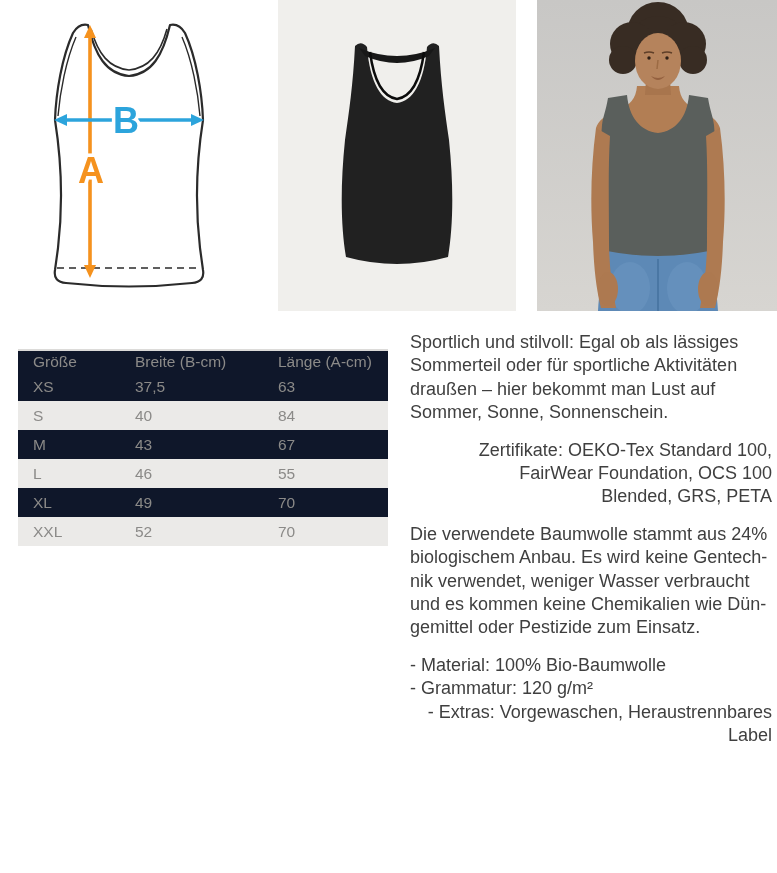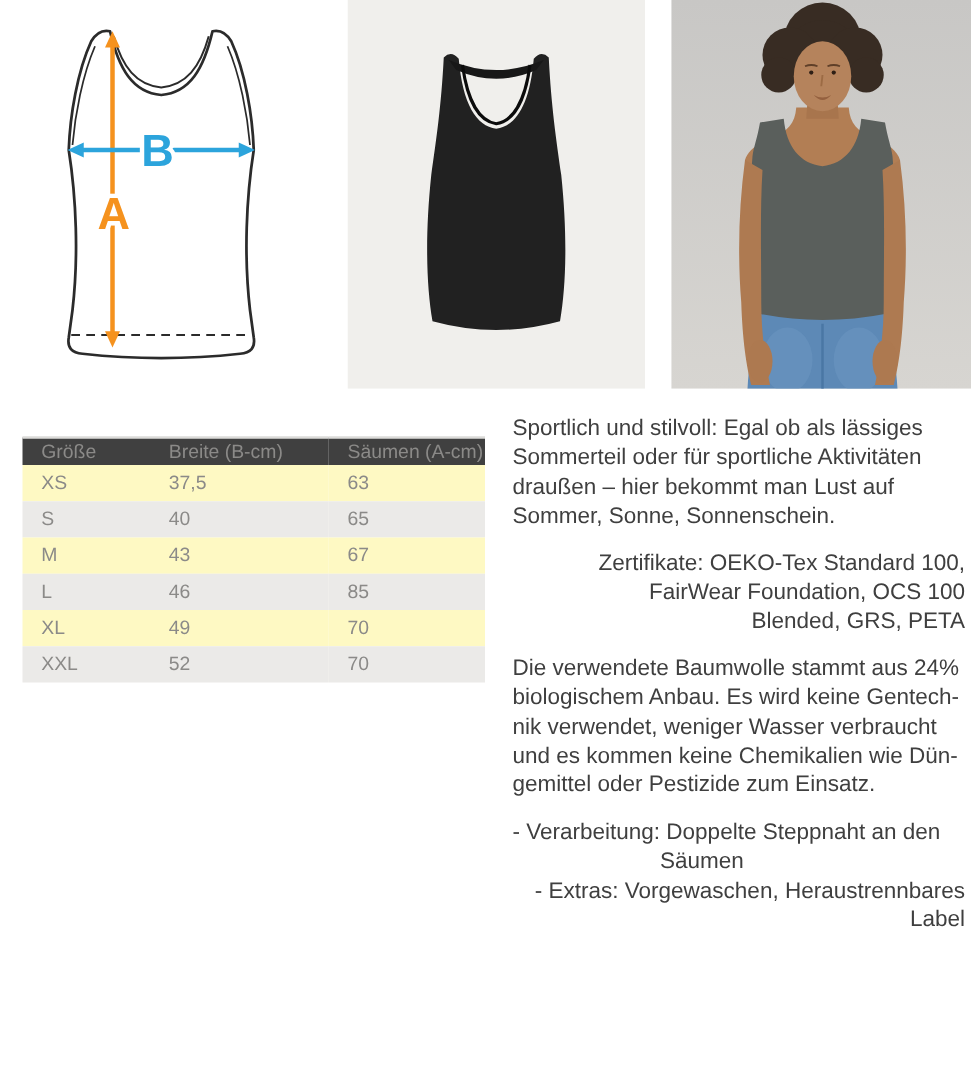--- a/index.html
+++ b/index.html
@@ -6,23 +6,23 @@
   .page{position:relative;width:777px;height:873px;background:#ffffff;overflow:hidden;
         font-family:"Liberation Sans",sans-serif;}
   
   .diagram{position:absolute;left:0;top:0;}
   .panel-product{position:absolute;left:278px;top:0;}
   .panel-model{position:absolute;left:537px;top:0;}
   
   .size-table{position:absolute;left:18px;top:349px;width:370px;border-collapse:collapse;
               table-layout:fixed;font-size:15.5px;color:#8b8a88;}
   .size-table th{font-weight:400;text-align:left;height:21px;padding:0 0 0 15px;
-                 background:#404040;border-top:2px solid #dcdbd9;vertical-align:middle;}
+                 background:#0f172a;border-top:2px solid #dcdbd9;vertical-align:middle;}
   .size-table td{height:29px;padding:0 0 0 15px;vertical-align:middle;}
-  .row-dark td{background:#fef9c3;}
+  .row-dark td{background:#0f172a;}
   .row-light td{background:#ebeae8;}
   .note{position:absolute;left:18px;top:562px;width:370px;text-align:center;
         font-size:16.5px;color:#3d3d3d;}
   
   .desc{position:absolute;left:410px;top:331px;width:362px;font-size:18px;
         line-height:23.4px;color:#3f3f3f;hyphens:manual;}
   .desc p{margin:0 0 14px 0;}
   .hang-85{padding-left:85px;text-indent:-85px;text-align:right;}
   .hang-118{padding-left:118px;text-indent:-118px;}
   .hang-62{padding-left:62px;text-indent:-62px;}
@@ -109,61 +109,62 @@
   <table class="size-table">
     <colgroup>
         <col style="width:102px">
         <col style="width:143px">
         <col style="width:125px">
       </colgroup>
     <thead>
       <tr>
         <th>Größe</th>
         <th>Breite (B-cm)</th>
-        <th>Säumen (A-cm)</th>
+        <th>Länge (A-cm)</th>
       </tr>
     </thead>
     <tbody>
       <tr class="row-dark">
         <td>XS</td>
         <td>37,5</td>
         <td>63</td>
       </tr>
       <tr class="row-light">
         <td>S</td>
         <td>40</td>
-        <td>65</td>
+        <td>84</td>
       </tr>
       <tr class="row-dark">
         <td>M</td>
         <td>43</td>
         <td>67</td>
       </tr>
       <tr class="row-light">
         <td>L</td>
         <td>46</td>
-        <td>85</td>
+        <td>55</td>
       </tr>
       <tr class="row-dark">
         <td>XL</td>
         <td>49</td>
         <td>70</td>
       </tr>
       <tr class="row-light">
         <td>XXL</td>
         <td>52</td>
         <td>70</td>
       </tr>
     </tbody>
   </table>
 
 
   <div class="desc">
     <p>Sportlich und stilvoll: Egal ob als lässiges Som­merteil oder für sportliche Aktivitäten drau­ßen – hier bekommt man Lust auf Sommer, Sonne, Sonnenschein.</p>
     <p class="hang-85">Zertifikate: OEKO-Tex Standard 100, FairWear Foundation, OCS 100 Blended, GRS, PETA</p>
     <p>Die verwendete Baumwolle stammt aus 24% biologischem Anbau. Es wird keine Gentech­nik verwendet, weniger Wasser verbraucht und es kommen keine Chemikalien wie Dün­gemittel oder Pestizide zum Einsatz.</p>
     <div>
-      <div class="hang-118">- Verarbeitung: Doppelte Steppnaht an den Säumen</div>
+      <div>- Material: 100% Bio-Baumwolle</div>
+      <div>- Grammatur: 120 g/m²</div>
       <div class="hang-67">- Extras: Vorgewaschen, Heraustrennbares Label</div>
     </div>
   </div>
 
 </div>
 
 </body></html>

